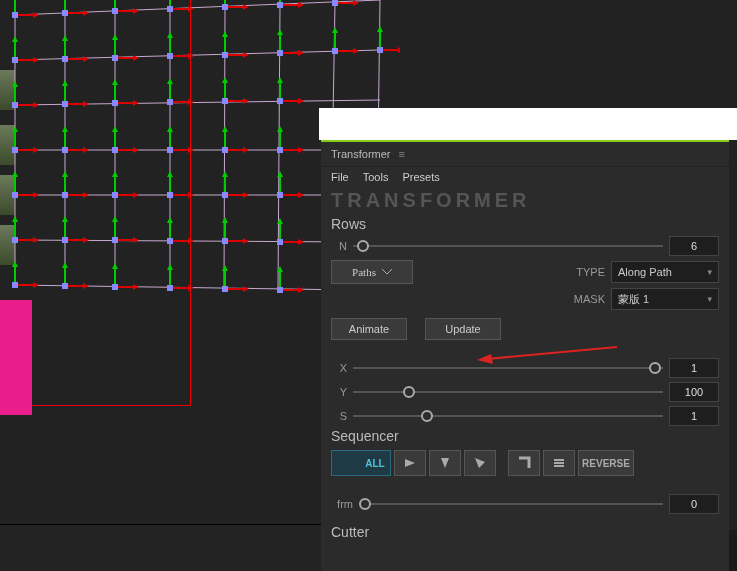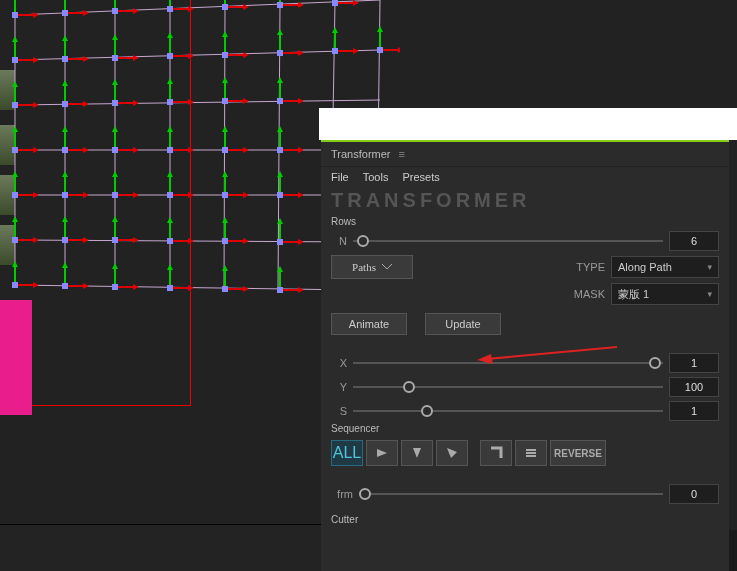--- a/index.html
+++ b/index.html
@@ -99,21 +99,21 @@
   .menubar span { cursor:pointer; }
   .logo {
     font-family: "Arial Black", Arial, sans-serif;
     font-weight: 900;
     font-size: 20px;
     letter-spacing: 4px;
     color: #555;
     padding: 2px 10px 0 10px;
   }
   .section-title {
-    font-size: 10px;
+    font-size: 14px;
     color: #bbb;
     padding: 4px 10px 2px 10px;
   }
   .row {
     display: flex;
     align-items: center;
     padding: 2px 10px;
     gap: 6px;
   }
   .label-col {
@@ -213,22 +213,23 @@
     border: 1px solid #555;
     display:flex;
     align-items:center;
     justify-content:center;
     cursor:pointer;
   }
   .icon-btn.active {
     background:#1f3a45;
     border-color:#2a6a80;
     color:#4fc3d9;
-    font-weight:normal;
-    font-size:16px;
+    font-weight:bold;
+    font-size:10px;
+    padding-left:28px;
   }
   .reverse-btn {
     width: 54px;
     height: 24px;
     background: #3a3a3a;
     border: 1px solid #555;
     color:#aaa;
     font-size:10px;
     font-weight:bold;
     display:flex;

